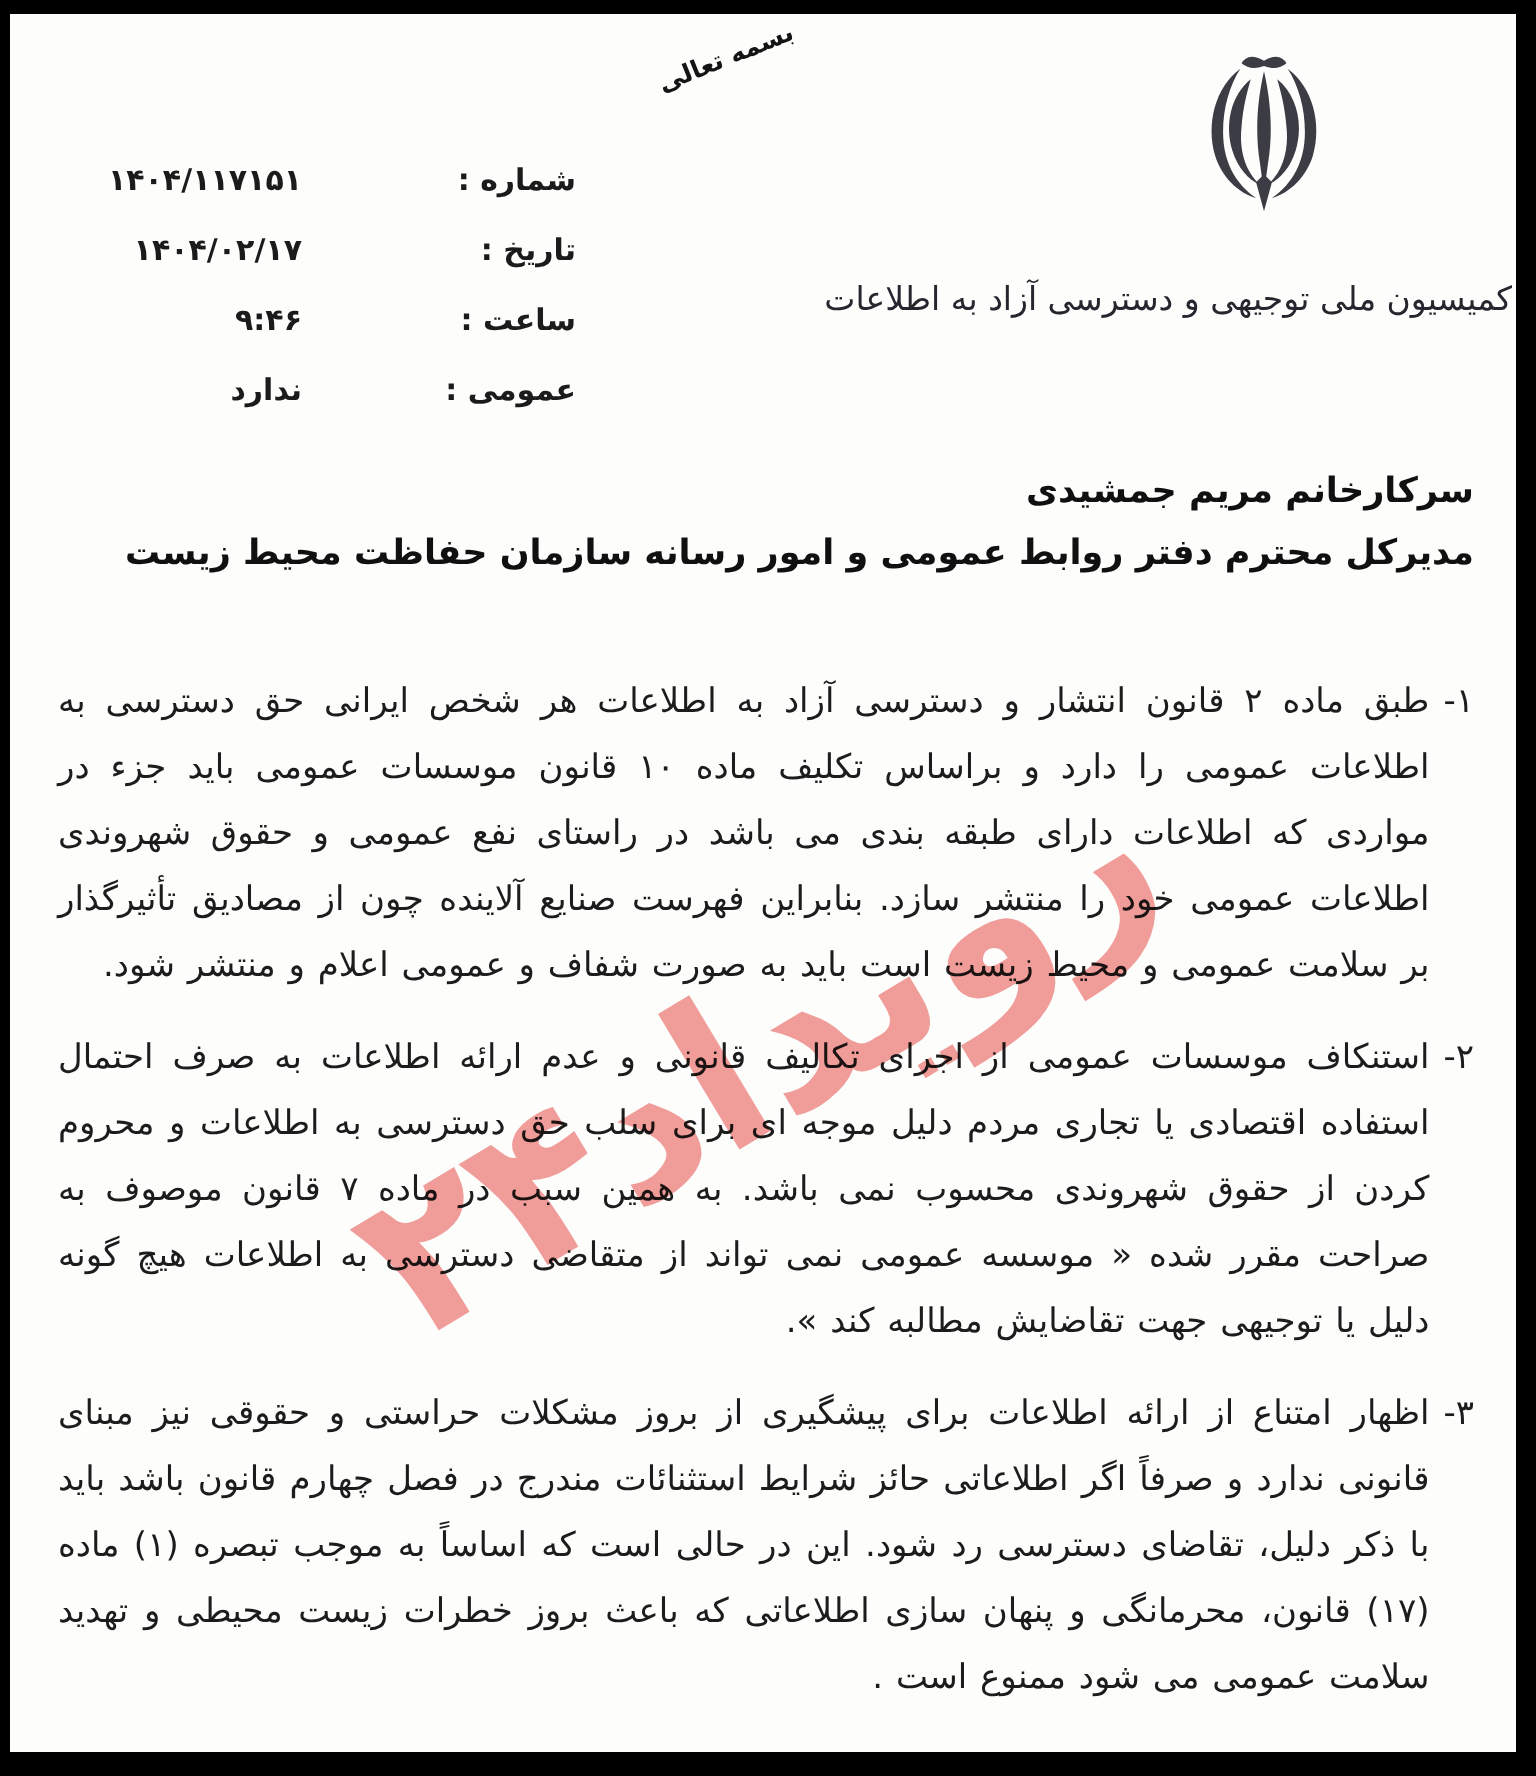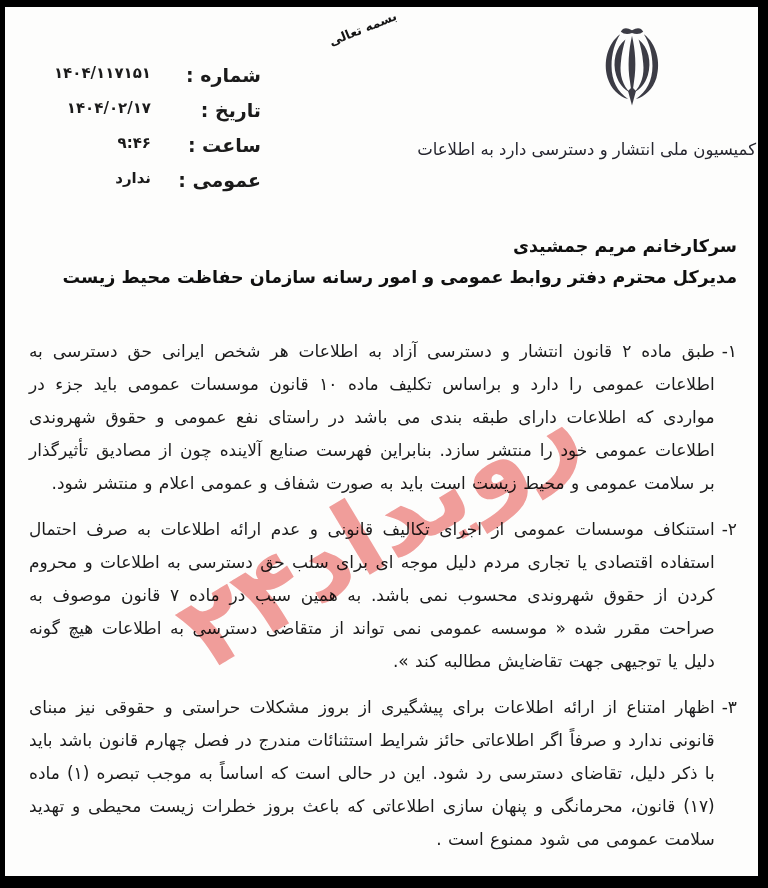--- a/index.html
+++ b/index.html
@@ -18,23 +18,23 @@
   .ministry{
     position:absolute;top:97px;right:2px;direction:rtl;white-space:nowrap;
     font-size:20px;color:#26262f;
   }
   .commission{
     position:absolute;top:133px;right:2px;direction:rtl;white-space:nowrap;
     font-size:16.5px;color:#26262f;
   }
   
   .meta{position:absolute;top:57px;left:72px;}
-  .meta-row{display:flex;align-items:flex-start;height:35px;}
+  .meta-row{display:flex;align-items:flex-end;height:35px;gap:27px;}
   .meta-value{width:74px;text-align:right;direction:rtl;font-weight:bold;font-size:15px;}
-  .meta-label{width:96px;margin-left:14px;text-align:right;direction:rtl;font-weight:bold;font-size:19px;}
+  .meta-label{width:96px;margin-left:14px;text-align:right;direction:rtl;font-weight:bold;font-size:15px;}
   
   .recipient{
     position:absolute;top:224px;right:21px;direction:rtl;text-align:right;
     font-weight:bold;font-size:17.5px;line-height:31px;color:#101010;
   }
   .salutation{margin-top:16px;}
   
   .body{
     position:absolute;top:328px;right:21px;width:708px;direction:rtl;
     font-size:17px;line-height:33px;text-align:justify;color:#1c1c1c;word-spacing:1px;
@@ -61,21 +61,21 @@
     <g fill="#3c3c45">
       <path d="M33 10 Q38 1 50 8 Q62 1 67 10 Q60 16 50 12 Q40 16 33 10 Z"></path>
       <path d="M50 16 C55 38 57 62 53 86 L50 108 L47 86 C43 62 45 38 50 16 Z"></path>
       <path d="M50 94 L56 100 L50 122 L44 100 Z"></path>
       <path d="M40 22 C25 34 20 56 26 76 C30 89 38 98 47 102 C36 92 31 76 33 58 C34 44 37 32 40 22 Z"></path>
       <path d="M32 14 C13 28 6 56 13 80 C18 96 30 108 44 112 C28 101 19 84 19 62 C19 43 24 27 32 14 Z"></path>
       <path d="M60 22 C75 34 80 56 74 76 C70 89 62 98 53 102 C64 92 69 76 67 58 C66 44 63 32 60 22 Z"></path>
       <path d="M68 14 C87 28 94 56 87 80 C82 96 70 108 56 112 C72 101 81 84 81 62 C81 43 76 27 68 14 Z"></path>
     </g>
   </svg>
-  <div class="commission">کمیسیون ملی انتشار و دسترسی دارد به اطلاعات</div>
+  <div class="commission">کمیسیون ملی توجیهی و دسترسی آزاد به اطلاعات</div>
 
   <div class="meta">
     <div class="meta-row">
       <span class="meta-value">۱۴۰۴/۱۱۷۱۵۱</span>
       <span class="meta-label">شماره :</span>
     </div>
     <div class="meta-row">
       <span class="meta-value">۱۴۰۴/۰۲/۱۷</span>
       <span class="meta-label">تاریخ :</span>
     </div>

